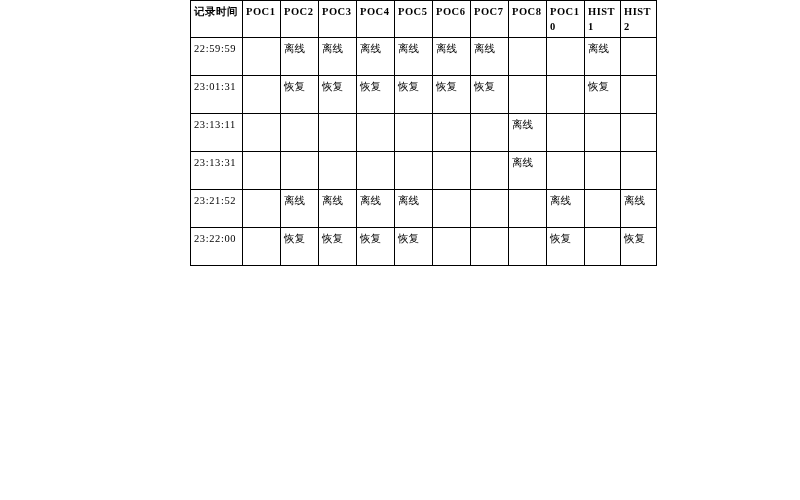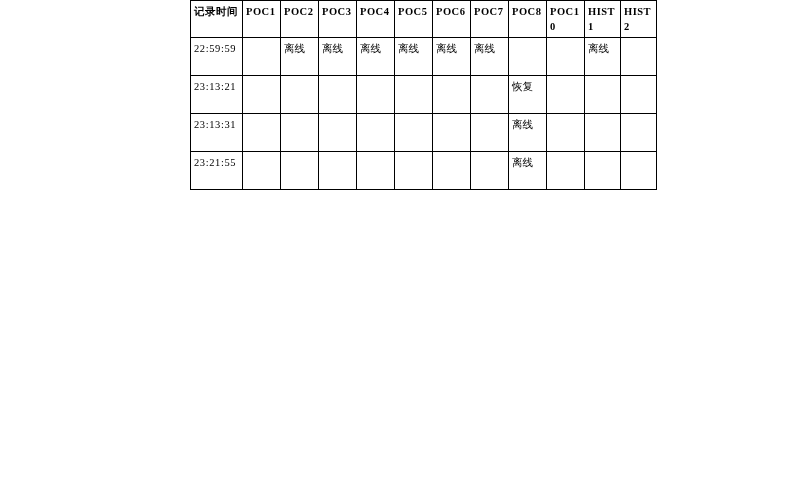--- a/index.html
+++ b/index.html
@@ -107,57 +107,85 @@
           <td class="state-cell">离线</td>
           <td class="state-cell">离线</td>
           <td class="state-cell">离线</td>
           <td class="state-cell">离线</td>
           <td class="state-cell"></td>
           <td class="state-cell"></td>
           <td class="state-cell">离线</td>
           <td class="state-cell"></td>
         </tr>
         <tr class="row-h">
-          <td class="time-cell">23:13:21</td>
+          <td class="time-cell">23:01:31</td>
+          <td class="state-cell"></td>
+          <td class="state-cell">恢复</td>
+          <td class="state-cell">恢复</td>
+          <td class="state-cell">恢复</td>
+          <td class="state-cell">恢复</td>
+          <td class="state-cell">恢复</td>
+          <td class="state-cell">恢复</td>
+          <td class="state-cell"></td>
+          <td class="state-cell"></td>
+          <td class="state-cell">恢复</td>
+          <td class="state-cell"></td>
+        </tr>
+        <tr class="row-h">
+          <td class="time-cell">23:13:11</td>
           <td class="state-cell"></td>
           <td class="state-cell"></td>
           <td class="state-cell"></td>
           <td class="state-cell"></td>
           <td class="state-cell"></td>
           <td class="state-cell"></td>
           <td class="state-cell"></td>
-          <td class="state-cell">恢复</td>
+          <td class="state-cell">离线</td>
           <td class="state-cell"></td>
           <td class="state-cell"></td>
           <td class="state-cell"></td>
         </tr>
         <tr class="row-h">
           <td class="time-cell">23:13:31</td>
           <td class="state-cell"></td>
           <td class="state-cell"></td>
           <td class="state-cell"></td>
           <td class="state-cell"></td>
           <td class="state-cell"></td>
           <td class="state-cell"></td>
           <td class="state-cell"></td>
           <td class="state-cell">离线</td>
           <td class="state-cell"></td>
           <td class="state-cell"></td>
           <td class="state-cell"></td>
         </tr>
         <tr class="row-h">
-          <td class="time-cell">23:21:55</td>
+          <td class="time-cell">23:21:52</td>
           <td class="state-cell"></td>
-          <td class="state-cell"></td>
-          <td class="state-cell"></td>
-          <td class="state-cell"></td>
+          <td class="state-cell">离线</td>
+          <td class="state-cell">离线</td>
+          <td class="state-cell">离线</td>
+          <td class="state-cell">离线</td>
           <td class="state-cell"></td>
           <td class="state-cell"></td>
           <td class="state-cell"></td>
           <td class="state-cell">离线</td>
           <td class="state-cell"></td>
+          <td class="state-cell">离线</td>
+        </tr>
+        <tr class="row-h">
+          <td class="time-cell">23:22:00</td>
+          <td class="state-cell"></td>
+          <td class="state-cell">恢复</td>
+          <td class="state-cell">恢复</td>
+          <td class="state-cell">恢复</td>
+          <td class="state-cell">恢复</td>
           <td class="state-cell"></td>
           <td class="state-cell"></td>
+          <td class="state-cell"></td>
+          <td class="state-cell">恢复</td>
+          <td class="state-cell"></td>
+          <td class="state-cell">恢复</td>
         </tr>
       </tbody>
     </table>
   </div>
 </div>
 
 </body></html>

